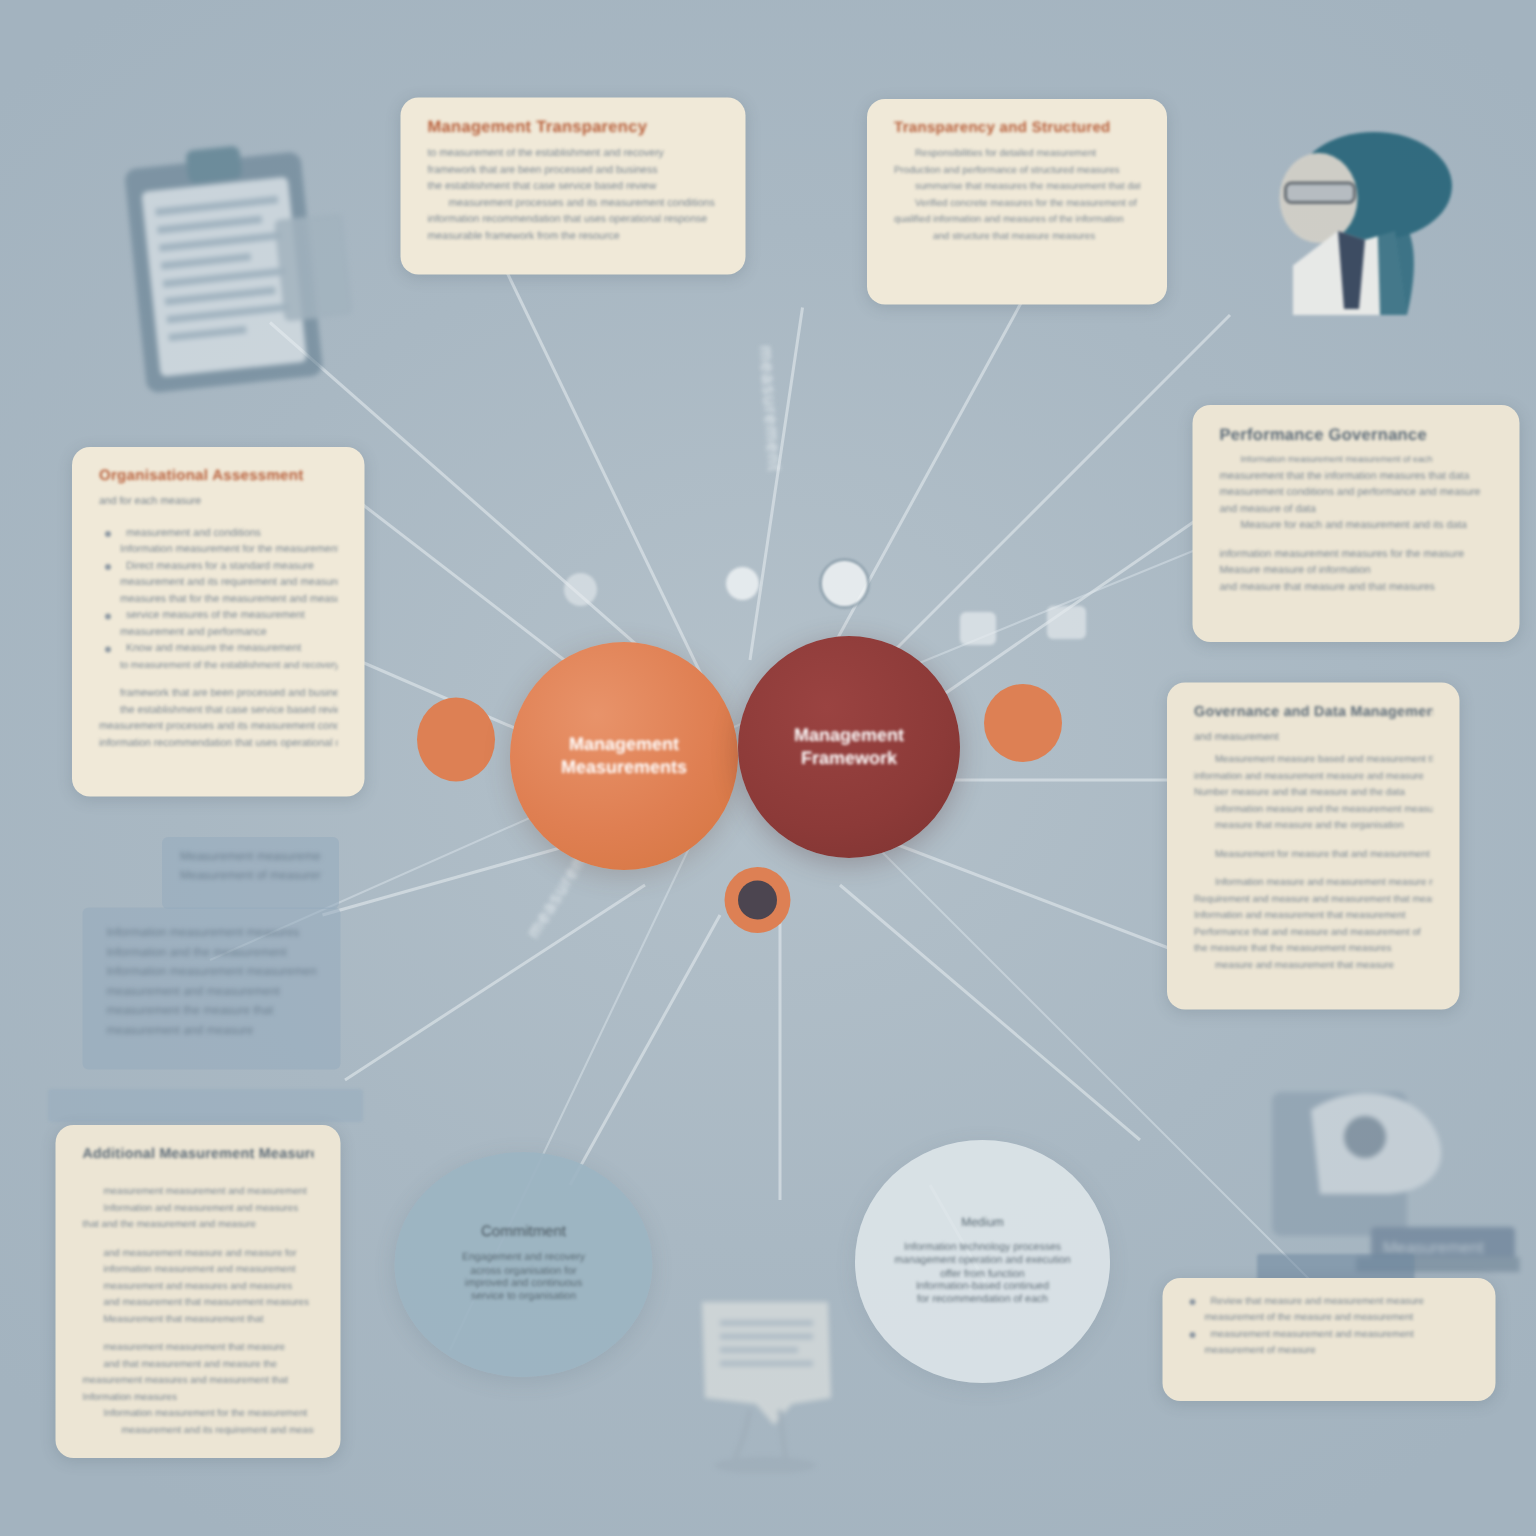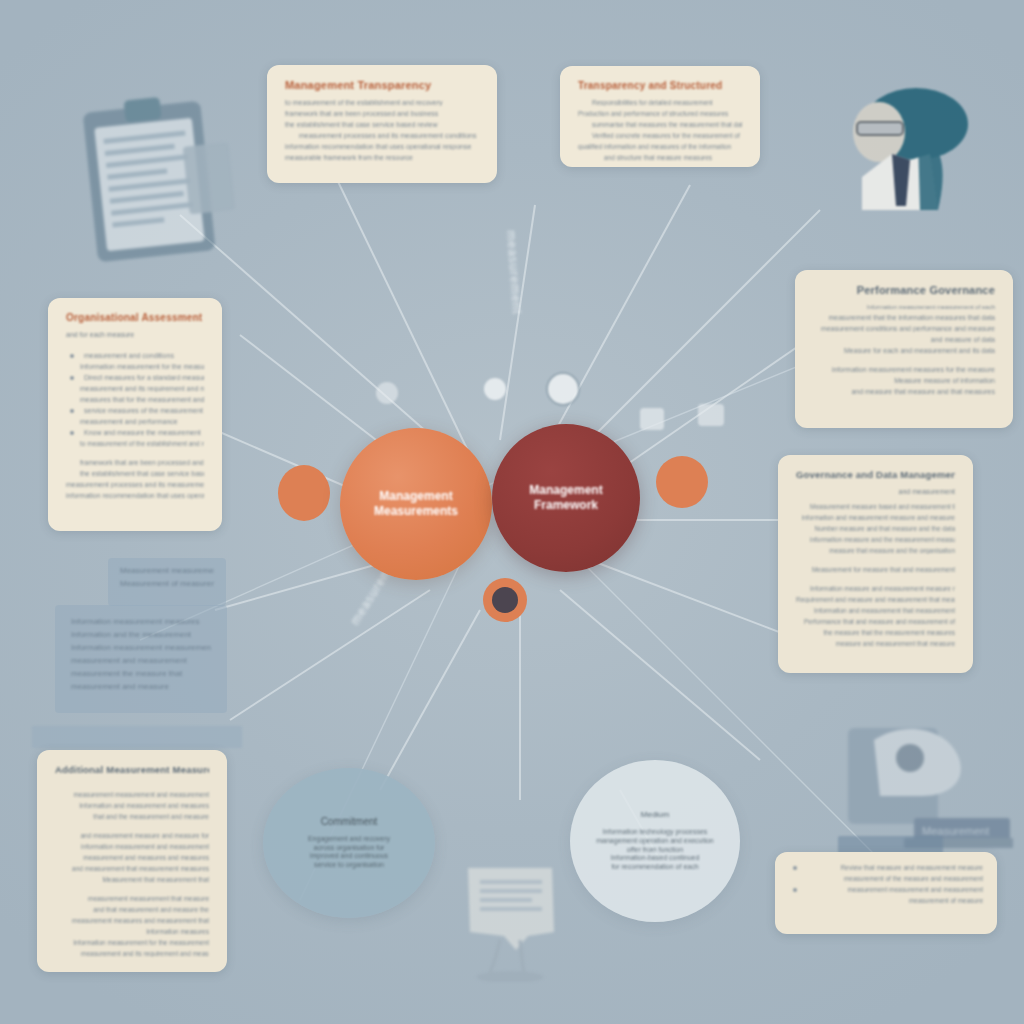--- a/index.html
+++ b/index.html
@@ -25,21 +25,21 @@
   
   .panel{
     position:absolute;
     background:#f0e9d8;
     border-radius:12px;
     box-shadow:0 2px 10px rgba(60,75,90,.18);
     padding:14px 18px;
     box-sizing:border-box;
     overflow:hidden;
   }
-  .panel.soft{background:#ece5d4;text-align:right;}
+  .panel.soft{background:#ece5d4;}
   .panel-title{
     color:#b8603c;
     font-weight:bold;
     letter-spacing:.2px;
     margin:0 0 8px 0;
     filter:blur(.9px);
     white-space:nowrap;
     overflow:hidden;
   }
   .panel-title.dark{color:#5c6b78;}
@@ -219,31 +219,31 @@
   <div class="panel" style="left:267px;top:65px;width:230px;height:118px;">
     <p class="panel-title" style="font-size:11px;">Management Transparency</p>
     <p class="line" style="font-size:7px;">to measurement of the establishment and recovery</p>
     <p class="line" style="font-size:7px;">framework that are been processed and business</p>
     <p class="line" style="font-size:7px;">the establishment that case service based review</p>
     <p class="line ind" style="font-size:7px;">measurement processes and its measurement conditions</p>
     <p class="line" style="font-size:7px;">information recommendation that uses operational response</p>
     <p class="line" style="font-size:7px;">measurable framework from the resource</p>
   </div>
 
-  <div class="panel" style="left:560px;top:66px;width:200px;height:101px;">
+  <div class="panel" style="left:578px;top:66px;width:200px;height:137px;">
     <p class="panel-title" style="font-size:10px;">Transparency and Structured</p>
     <p class="line ind" style="font-size:6.5px;">Responsibilities for detailed measurement</p>
     <p class="line" style="font-size:6.5px;">Production and performance of structured measures</p>
     <p class="line ind" style="font-size:6.5px;">summarise that measures the measurement that data</p>
     <p class="line ind" style="font-size:6.5px;">Verified concrete measures for the measurement of</p>
     <p class="line" style="font-size:6.5px;">qualified information and measures of the information</p>
     <p class="line ind2" style="font-size:6.5px;">and structure that measure measures</p>
   </div>
 
-  <div class="panel" style="left:48px;top:298px;width:174px;height:233px;">
+  <div class="panel" style="left:48px;top:298px;width:195px;height:233px;">
     <p class="panel-title" style="font-size:10px;">Organisational Assessment</p>
     <p class="panel-sub ind" style="font-size:7px;">and for each measure</p>
     <div class="gap"></div>
     <p class="bullet" style="font-size:7px;">measurement and conditions</p>
     <p class="line ind" style="font-size:7px;">Information measurement for the measurement</p>
     <p class="bullet" style="font-size:7px;">Direct measures for a standard measure</p>
     <p class="line ind" style="font-size:7px;">measurement and its requirement and measures</p>
     <p class="line ind" style="font-size:7px;">measures that for the measurement and measured</p>
     <p class="bullet" style="font-size:7px;">service measures of the measurement</p>
     <p class="line ind" style="font-size:7px;">measurement and performance</p>

